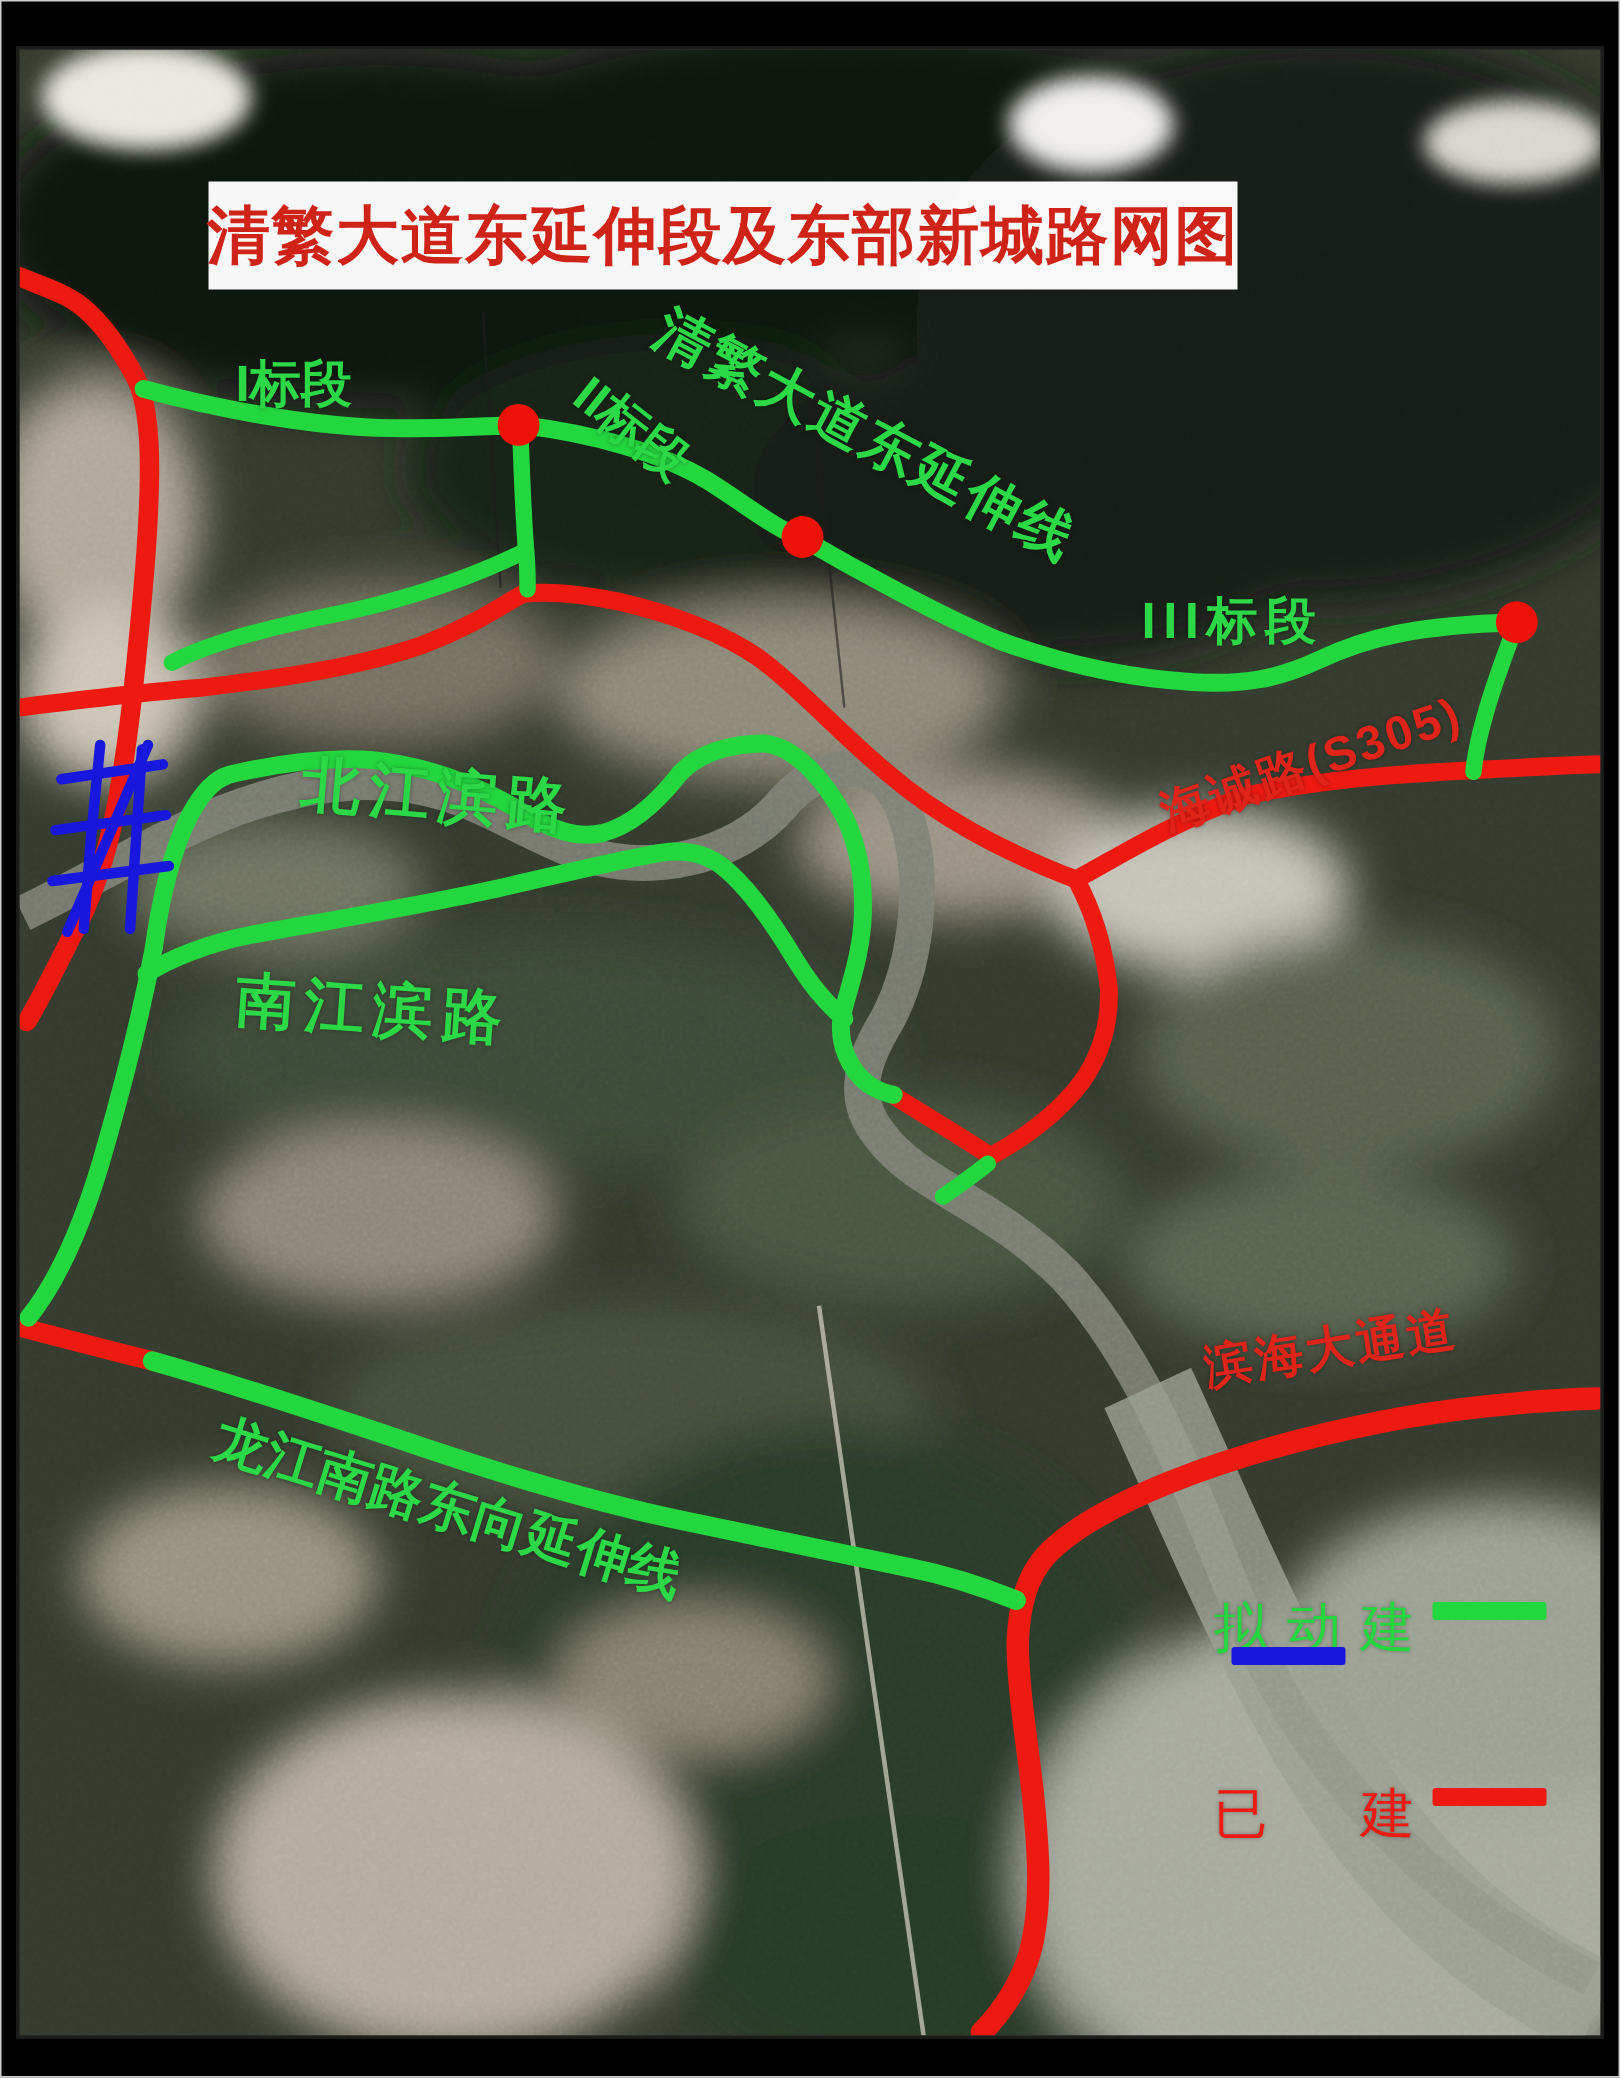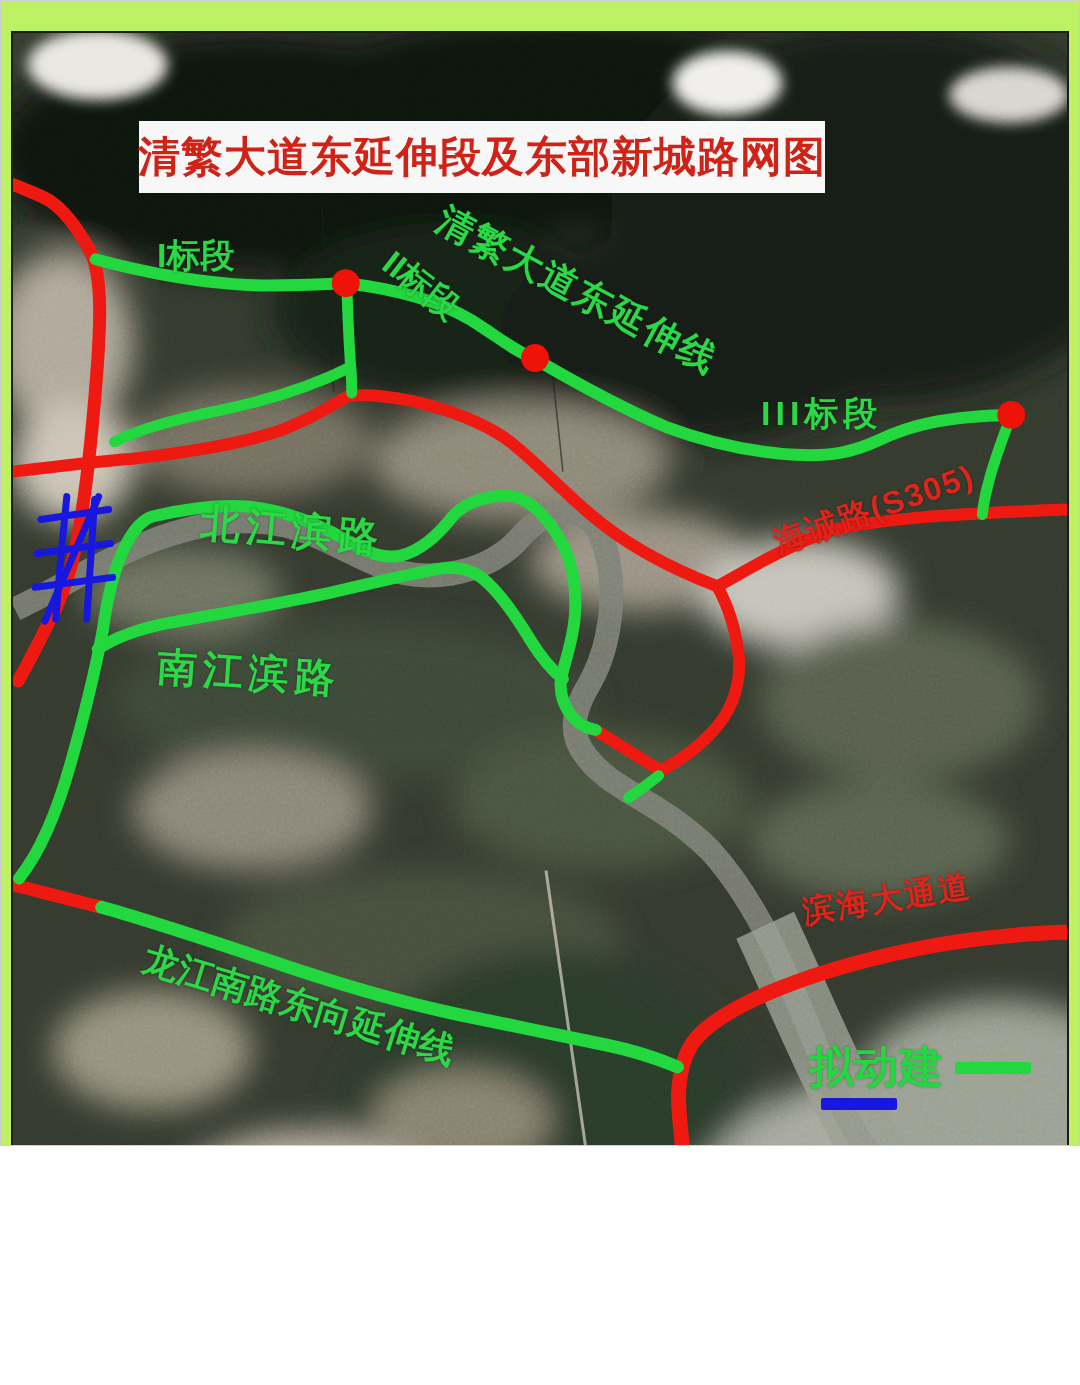--- a/index.html
+++ b/index.html
@@ -1,33 +1,33 @@
 <!DOCTYPE html>
 <html><head>
 <meta charset="utf-8">
 <style>
   html,body{margin:0;padding:0;background:#ffffff;}
-  .page{position:relative;width:1080px;height:1146px;background:#bef264;overflow:hidden;
+  .page{position:relative;width:1080px;height:1385px;background:#000000;overflow:hidden;
         font-family:"Liberation Sans","DejaVu Sans",sans-serif;border:1px solid #cfcfcf;box-sizing:border-box;}
   .map{position:absolute;left:10px;top:30px;width:1058px;height:1328px;background:#31382c;
        border:2px solid #1c1c1c;box-sizing:border-box;overflow:hidden;}
   .map svg{position:absolute;left:0;top:0;width:100%;height:100%;display:block;}
   .title-box{position:absolute;left:126px;top:88px;width:686px;height:72px;background:rgba(255,255,255,0.97);
              display:flex;align-items:center;justify-content:center;}
   .title-box span{font-size:42px;font-weight:bold;letter-spacing:1px;white-space:nowrap;}
   .map-label{position:absolute;white-space:nowrap;font-weight:bold;
              text-shadow:0 0 3px rgba(0,0,0,0.35);transform-origin:left top;}
   .lbl-green{font-size:34px;}
   .lbl-big{font-size:40px;letter-spacing:6px;}
   .lbl-red{font-size:32px;letter-spacing:2px;}
   .rot{transform-origin:left top;}
   .legend{position:absolute;left:796px;top:993px;width:250px;}
   .legend-row{position:absolute;left:0;display:flex;align-items:center;}
-  .legend-label{display:inline-block;width:134px;font-size:44px;font-weight:bold;
-                text-align:justify;text-align-last:justify;text-shadow:0 0 3px rgba(0,0,0,0.3);}
+  .legend-label{display:inline-block;width:134px;font-size:36px;font-weight:normal;
+                text-align:justify;text-align-last:justify;text-shadow:0 0 3px rgba(0,0,0,0.3);margin-top:23px;}
   .legend-swatch{display:inline-block;width:76px;height:12px;margin-left:12px;border-radius:2px;}
 </style>
 </head>
 <body>
 
 <div class="page">
   <div class="map">
 
     <svg viewBox="10 30 1058 1328" preserveAspectRatio="none">
       <defs>
@@ -151,18 +151,19 @@
 
     <div class="legend">
       <div class="legend-row" style="top:12px;">
         <span class="legend-label" style="color: rgb(35, 215, 62);">拟动建</span>
         <span class="legend-swatch" style="background: rgb(35, 215, 62);"></span>
       </div>
       <div class="legend-row" style="top:72px;">
         <span class="legend-swatch" style="background: rgb(23, 23, 221);"></span>
       </div>
       <div class="legend-row" style="top:136px;">
+        <span class="legend-label" style="color: rgb(238, 26, 18);">已 建</span>
         <span class="legend-swatch" style="background: rgb(238, 26, 18);"></span>
       </div>
     </div>
 
   </div>
 </div>
 
 </body></html>

